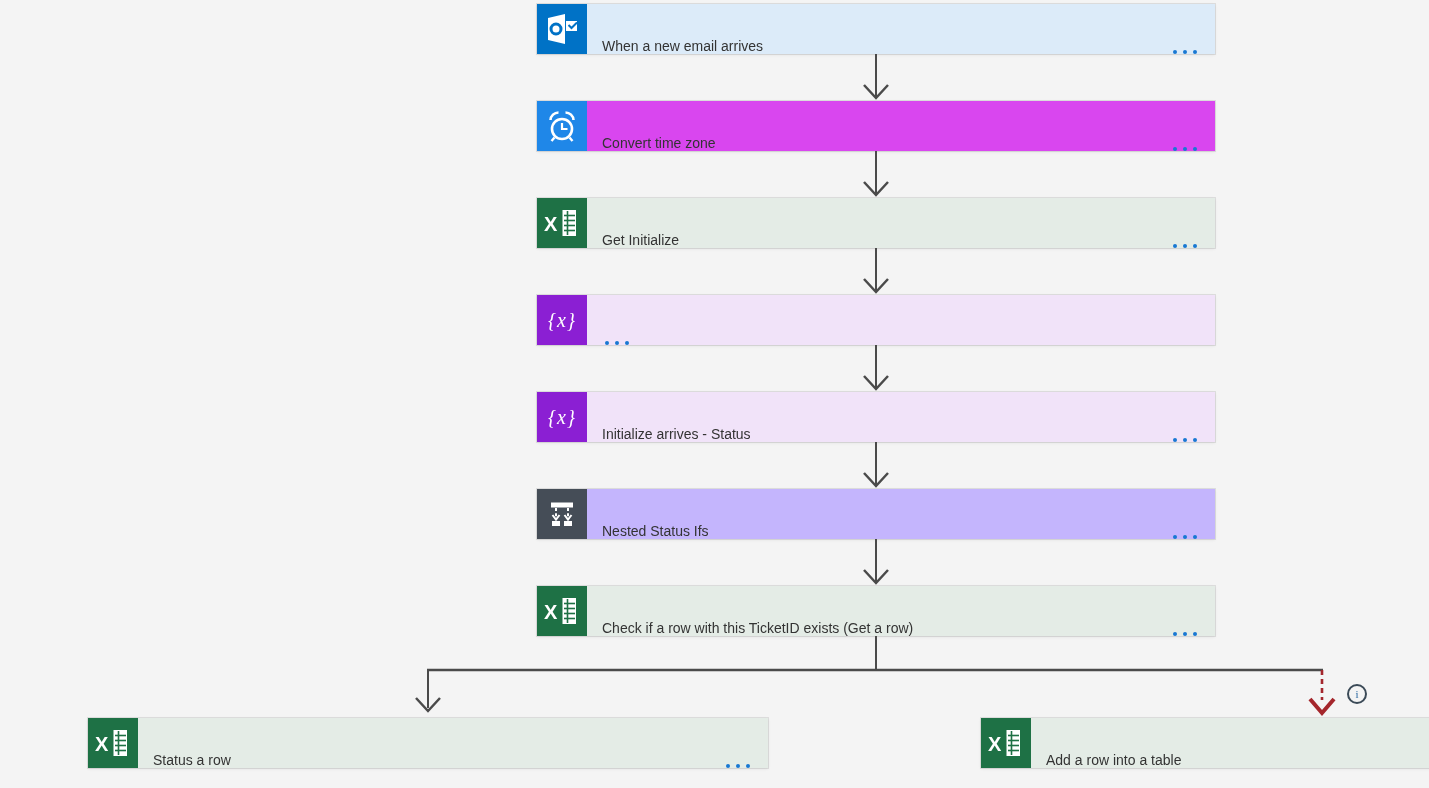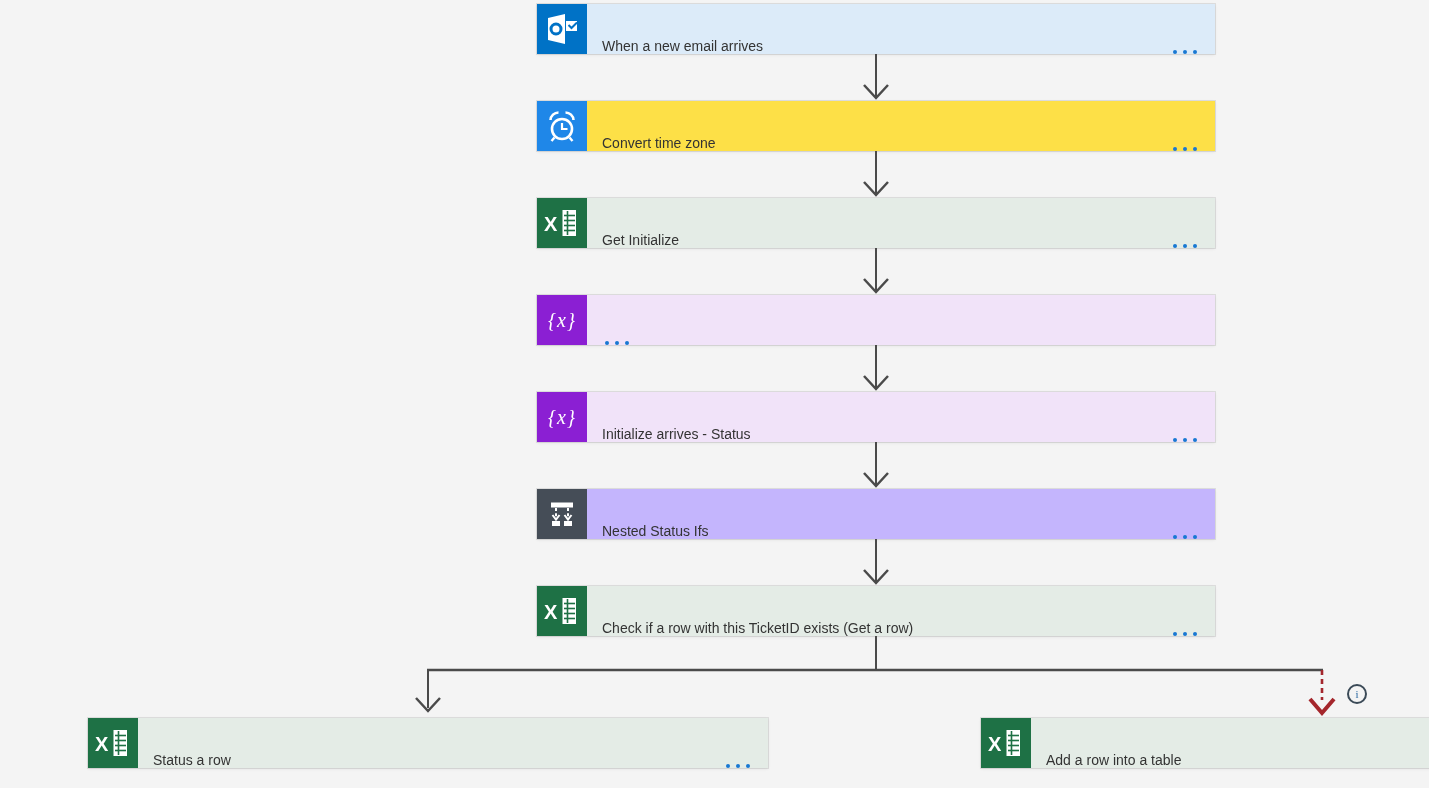--- a/index.html
+++ b/index.html
@@ -23,21 +23,21 @@
     white-space:nowrap;overflow:hidden;
   }
   .card .menu{
     padding:0 18px;display:flex;gap:6px;align-items:center;
     background:transparent;border:none;cursor:pointer;
   }
   .menu .dot{width:4px;height:4px;border-radius:50%;background:#1878d2}
 
   
   .t-outlook{background:#dcebf9}   .t-outlook .icon{background:#0072c6}
-  .t-timezone{background:#fde047}  .t-timezone .icon{background:#1f87e8}
+  .t-timezone{background:#d946ef}  .t-timezone .icon{background:#1f87e8}
   .t-excel{background:#e4ece6}     .t-excel .icon{background:#1e7145}
   .t-variable{background:#f1e3f9}  .t-variable .icon{background:#8b1fd3}
   .t-condition{background:#c4b5fd} .t-condition .icon{background:#454d57}
 
   
   #n1,#n2,#n3,#n4,#n5,#n6,#n7{left:537px;width:678px}
   #n1{top:4px} #n2{top:101px} #n3{top:198px} #n4{top:295px}
   #n5{top:392px} #n6{top:489px} #n7{top:586px}
   #n8{left:88px;top:718px;width:680px}
   #n9{left:981px;top:718px;width:680px}

